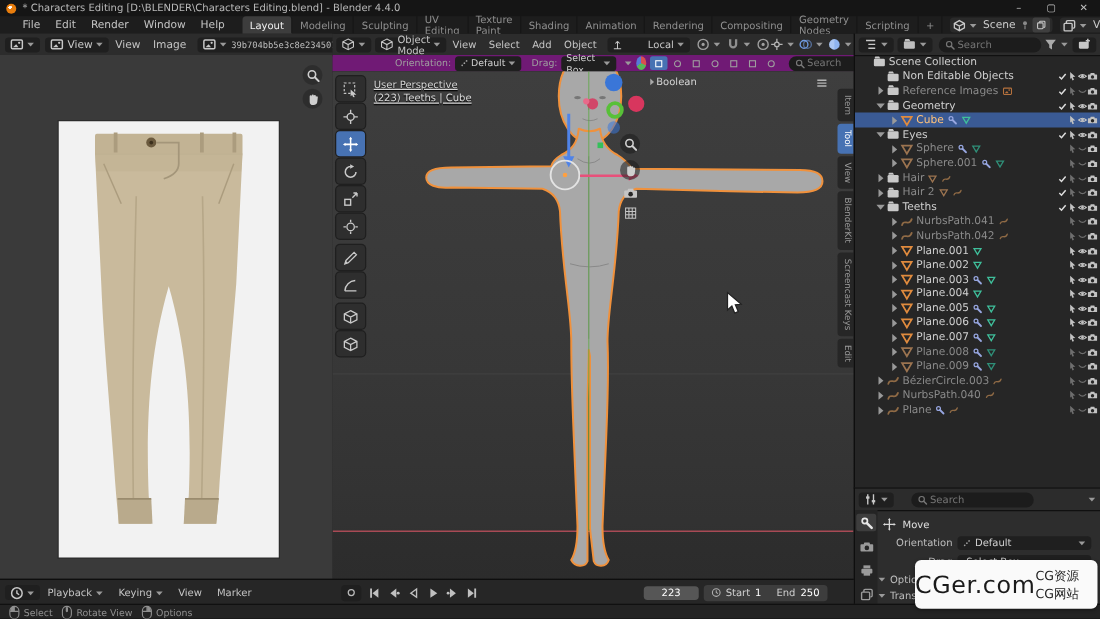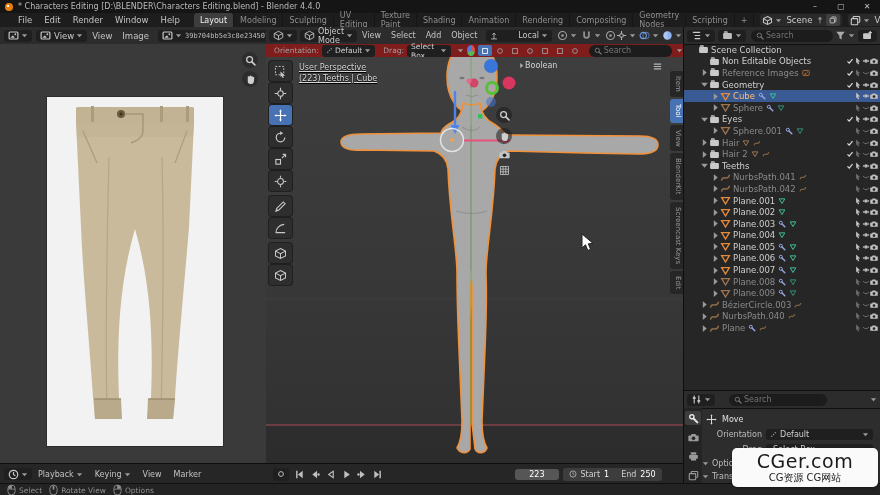--- a/index.html
+++ b/index.html
@@ -36,21 +36,21 @@
   .searchpill input{background:transparent;border:none;outline:none;color:#aaa;font-size:8px;width:100%;font-family:inherit;}
   
   #imge{left:0;top:27px;width:266px;height:436px;background:#3a3a3a;border-right:1px solid #0e0e0e;}
   #imge .ed-header{height:17px;}
   #imge .body{position:absolute;left:0;top:17px;width:266px;height:419px;background:#3a3a3a;}
   #photo{position:absolute;left:47px;top:53px;width:176px;height:349px;background:#f2f2f2;box-shadow:0 0 0 1px #2c2c2c;}
   .hash{font-family:"DejaVu Sans Mono","Liberation Mono",monospace;font-size:7px;color:#bdbdbd;}
   
   #vp{left:266px;top:27px;width:417px;height:436px;}
   #vp .ed-header{height:17px;font-size:8px;}
-  #vp-ts{position:absolute;left:0;top:17px;width:417px;height:13px;background:#7f1d1d;display:flex;align-items:center;border-bottom:1px solid #131313;font-size:7.5px;color:#9f9f9f;}
+  #vp-ts{position:absolute;left:0;top:17px;width:417px;height:13px;background:#701a75;display:flex;align-items:center;border-bottom:1px solid #131313;font-size:7.5px;color:#9f9f9f;padding-left:42px;}
   #vp-body{position:absolute;left:0;top:30px;width:417px;height:406px;overflow:hidden;background:linear-gradient(#3e3e3e 0%,#373737 60%,#303030 100%);}
   .tscol{display:flex;flex-direction:column;position:absolute;left:3px;top:4px;gap:2px;}
   .toolbtn{width:23px;height:20px;background:#2e2e2e;border-radius:3px;display:flex;align-items:center;justify-content:center;color:#c9c9c9;box-shadow:0 0 0 1px #1f1f1f;}
   .toolbtn.active{background:#4772b3;color:#fff;}
   .toolbtn .ic{width:13px;height:13px;}
   .vp-overlay-text{position:absolute;left:33px;top:5px;color:#d8d8d8;font-size:8px;line-height:11px;text-shadow:0 1px 1px #000;text-decoration:underline;}
   .matball{width:11px;height:11px;border-radius:50%;background:conic-gradient(#d85050 0 33%,#58b858 0 66%,#5878d8 0);margin:0 3px;}
   .tsbtn{width:14px;height:11px;border-radius:2px;display:flex;align-items:center;justify-content:center;color:#9f9f9f;margin-right:1px;}
   .tsbtn.active{background:#4772b3;color:#fff;}
   .ntabs{position:absolute;right:0;top:14px;width:13px;display:flex;flex-direction:column;gap:2px;}
@@ -86,21 +86,21 @@
   #tline{left:0;top:463px;width:683px;height:20px;background:#262626;border-top:1px solid #0e0e0e;display:flex;align-items:center;font-size:8px;}
   .transport{display:flex;align-items:center;gap:3px;margin-left:66px;}
   .tbtn{color:#c0c0c0;display:flex;width:13px;height:11px;align-items:center;justify-content:center;}
   .framefield{background:#565656;border-radius:3px;color:#fff;padding:1px 14px;margin-left:130px;}
   .rangegrp{background:#3d3d3d;border-radius:3px;display:flex;align-items:center;height:13px;padding:0 6px;margin-left:4px;color:#cfcfcf;gap:4px;}
   
   #sbar{left:0;top:483px;width:880px;height:12px;background:#232323;display:flex;align-items:center;font-size:7.5px;color:#8f8f8f;border-top:1px solid #101010;}
   .sb-item{display:flex;align-items:center;margin-left:7px;gap:3px;}
   
   #wm{left:732px;top:448px;width:146px;height:39px;background:#fafafa;border-radius:5px;z-index:50;
-      display:flex;flex-direction:column;align-items:center;justify-content:center;color:#1a1a1a;box-shadow:0 1px 3px rgba(0,0,0,.4);}
+      display:flex;flex-direction:row;align-items:center;justify-content:center;color:#1a1a1a;box-shadow:0 1px 3px rgba(0,0,0,.4);}
   #wm .l1{font-size:19px;line-height:20px;letter-spacing:.5px;}
   #wm .l2{font-size:10px;color:#222;}
 </style>
 </head>
 <body>
 
 <div id="app">
 
   <div id="titlebar" class="abs">
     <span class="logo"></span>
@@ -904,20 +904,57 @@
               <circle cx="6" cy="6" r="1.7" fill="currentColor"></circle>
             </svg>
           </span>
           <span class="ic tg sm">
             <svg viewBox="0 0 12 12">
               <path d="M3.8 2.2 h4.4 l0.6 1.6 h2 a0.8 0.8 0 0 1 0.8 0.8 v4.6 a0.8 0.8 0 0 1 -0.8 0.8 h-9.6 a0.8 0.8 0 0 1 -0.8 -0.8 V4.6 a0.8 0.8 0 0 1 0.8 -0.8 h2 Z" fill="currentColor"></path>
               <circle cx="6" cy="6.9" r="2" fill="#262626"></circle>
             </svg>
           </span>
         </div>
+        <div class="orow " style="padding-left: 16px;">
+          <span class="oarrow">
+            <svg viewBox="0 0 8 8">
+              <path d="M1 2.5 L4 6 L7 2.5 Z" fill="currentColor"></path>
+            </svg>
+          </span>
+          <span class="ic c-col">
+            <svg viewBox="0 0 12 12">
+              <rect x="1.2" y="3.2" width="9.6" height="6.6" rx="1.1" fill="currentColor"></rect>
+              <path d="M2 3 V2.2 a0.8 0.8 0 0 1 0.8 -0.8 h3 l1 1.6 Z" fill="currentColor"></path>
+            </svg>
+          </span>
+          <span class="olabel">Eyes</span>
+          <span class="osp"></span>
+          <span class="ic tg sm" style="color: rgb(221, 221, 221);">
+            <svg viewBox="0 0 12 12">
+              <path d="M2.2 6.6 L4.8 9.2 L9.8 3.2" fill="none" stroke="currentColor" stroke-width="1.8"></path>
+            </svg>
+          </span>
+          <span class="ic tg sm">
+            <svg viewBox="0 0 12 12">
+              <path d="M3.2 0.8 L9.4 6.6 L6.3 6.9 L7.8 10.3 L6 11.1 L4.6 7.7 L3.2 9.2 Z" fill="currentColor"></path>
+            </svg>
+          </span>
+          <span class="ic tg sm">
+            <svg viewBox="0 0 12 12">
+              <path d="M1.4 6 Q6 2 10.6 6 Q6 10 1.4 6 Z" fill="none" stroke="currentColor" stroke-width="1.2"></path>
+              <circle cx="6" cy="6" r="1.7" fill="currentColor"></circle>
+            </svg>
+          </span>
+          <span class="ic tg sm">
+            <svg viewBox="0 0 12 12">
+              <path d="M3.8 2.2 h4.4 l0.6 1.6 h2 a0.8 0.8 0 0 1 0.8 0.8 v4.6 a0.8 0.8 0 0 1 -0.8 0.8 h-9.6 a0.8 0.8 0 0 1 -0.8 -0.8 V4.6 a0.8 0.8 0 0 1 0.8 -0.8 h2 Z" fill="currentColor"></path>
+              <circle cx="6" cy="6.9" r="2" fill="#262626"></circle>
+            </svg>
+          </span>
+        </div>
         <div class="orow dim" style="padding-left: 27px;">
           <span class="oarrow">
             <svg viewBox="0 0 8 8">
               <path d="M2.5 1 L6 4 L2.5 7 Z" fill="currentColor"></path>
             </svg>
           </span>
           <span class="ic c-meshd">
             <svg viewBox="0 0 12 12">
               <path d="M1.8 2.8 H10.2 L6 9.8 Z" fill="none" stroke="currentColor" stroke-width="1.5"></path>
             </svg>
@@ -937,57 +974,20 @@
           <span class="osp"></span>
           <span class="tg"></span>
           <span class="ic tg sm dim">
             <svg viewBox="0 0 12 12">
               <path d="M3.2 0.8 L9.4 6.6 L6.3 6.9 L7.8 10.3 L6 11.1 L4.6 7.7 L3.2 9.2 Z" fill="currentColor"></path>
             </svg>
           </span>
           <span class="ic tg sm dim">
             <svg viewBox="0 0 12 12">
               <path d="M2 5.2 Q6 9.4 10 5.2" fill="none" stroke="currentColor" stroke-width="1.5" stroke-linecap="round"></path>
-            </svg>
-          </span>
-          <span class="ic tg sm">
-            <svg viewBox="0 0 12 12">
-              <path d="M3.8 2.2 h4.4 l0.6 1.6 h2 a0.8 0.8 0 0 1 0.8 0.8 v4.6 a0.8 0.8 0 0 1 -0.8 0.8 h-9.6 a0.8 0.8 0 0 1 -0.8 -0.8 V4.6 a0.8 0.8 0 0 1 0.8 -0.8 h2 Z" fill="currentColor"></path>
-              <circle cx="6" cy="6.9" r="2" fill="#262626"></circle>
-            </svg>
-          </span>
-        </div>
-        <div class="orow " style="padding-left: 16px;">
-          <span class="oarrow">
-            <svg viewBox="0 0 8 8">
-              <path d="M1 2.5 L4 6 L7 2.5 Z" fill="currentColor"></path>
-            </svg>
-          </span>
-          <span class="ic c-col">
-            <svg viewBox="0 0 12 12">
-              <rect x="1.2" y="3.2" width="9.6" height="6.6" rx="1.1" fill="currentColor"></rect>
-              <path d="M2 3 V2.2 a0.8 0.8 0 0 1 0.8 -0.8 h3 l1 1.6 Z" fill="currentColor"></path>
-            </svg>
-          </span>
-          <span class="olabel">Eyes</span>
-          <span class="osp"></span>
-          <span class="ic tg sm" style="color: rgb(221, 221, 221);">
-            <svg viewBox="0 0 12 12">
-              <path d="M2.2 6.6 L4.8 9.2 L9.8 3.2" fill="none" stroke="currentColor" stroke-width="1.8"></path>
-            </svg>
-          </span>
-          <span class="ic tg sm">
-            <svg viewBox="0 0 12 12">
-              <path d="M3.2 0.8 L9.4 6.6 L6.3 6.9 L7.8 10.3 L6 11.1 L4.6 7.7 L3.2 9.2 Z" fill="currentColor"></path>
-            </svg>
-          </span>
-          <span class="ic tg sm">
-            <svg viewBox="0 0 12 12">
-              <path d="M1.4 6 Q6 2 10.6 6 Q6 10 1.4 6 Z" fill="none" stroke="currentColor" stroke-width="1.2"></path>
-              <circle cx="6" cy="6" r="1.7" fill="currentColor"></circle>
             </svg>
           </span>
           <span class="ic tg sm">
             <svg viewBox="0 0 12 12">
               <path d="M3.8 2.2 h4.4 l0.6 1.6 h2 a0.8 0.8 0 0 1 0.8 0.8 v4.6 a0.8 0.8 0 0 1 -0.8 0.8 h-9.6 a0.8 0.8 0 0 1 -0.8 -0.8 V4.6 a0.8 0.8 0 0 1 0.8 -0.8 h2 Z" fill="currentColor"></path>
               <circle cx="6" cy="6.9" r="2" fill="#262626"></circle>
             </svg>
           </span>
         </div>
         <div class="orow dim" style="padding-left: 27px;">

